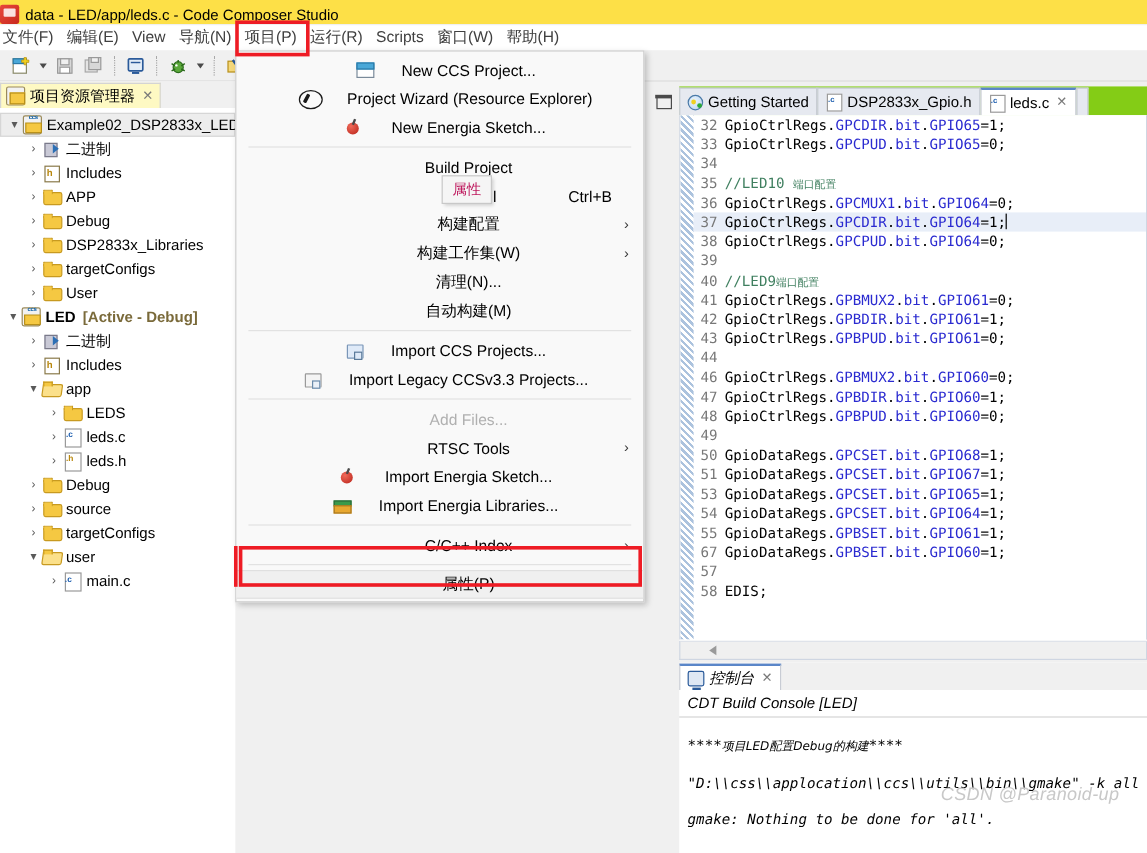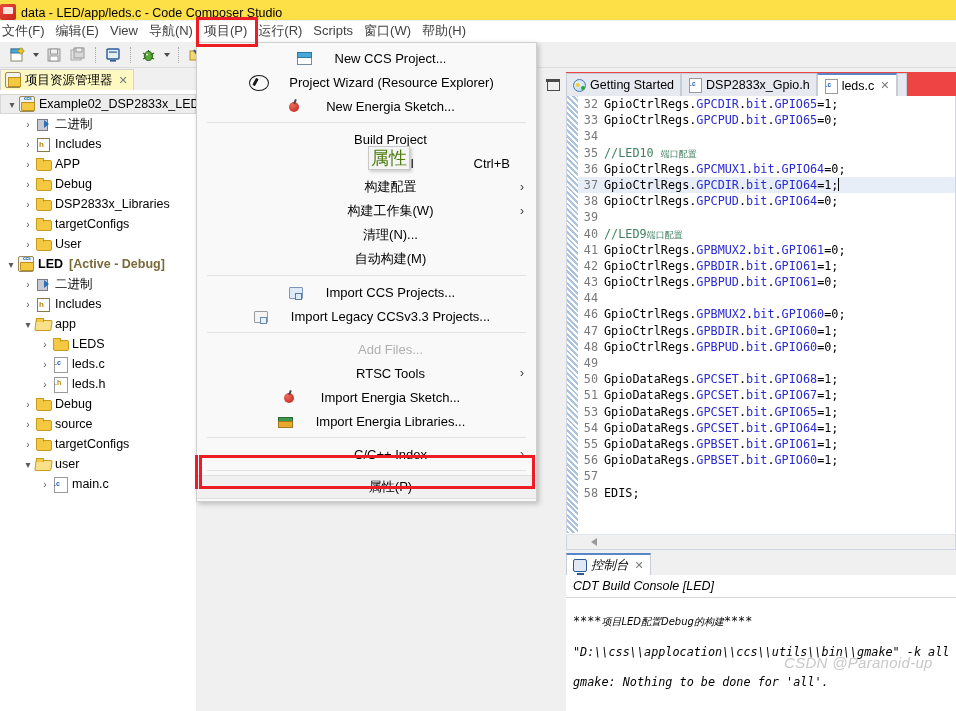--- a/index.html
+++ b/index.html
@@ -167,21 +167,21 @@
     content:""; position:absolute; left:2px; top:4px; width:11px; height:8px;
     background:#f5c842; border:1px solid #b8901a;
   }
 
   
   .editor-area {
     position: absolute; left: 566px; top: 72px; width: 390px; height: 478px;
     background: #ffffff;
   }
   .editor-tabbar {
-    height: 24px; background: #ef4444; display: flex; align-items: flex-end;
+    height: 24px; background: #84cc16; display: flex; align-items: flex-end;
     position: relative;
   }
   .etab {
     height: 23px; display: flex; align-items: center; gap: 4px;
     padding: 0 6px; font-size: 12.5px; white-space: nowrap;
     background: #e6e9f0; border-top: 1px solid #c8ccd4;
     border-left: 1px solid #c8ccd4; border-right: 1px solid #c8ccd4;
     color: #000;
   }
   .etab.active { background: #ffffff; border-top: 2px solid #5a86c8; }
@@ -360,21 +360,21 @@
     content:""; position:absolute; left:2px; top:8px; width:13px; height:5px;
     background:#e8a830; border:1px solid #a87820;
   }
 
   
   .tooltip {
     position: absolute; left: 368px; top: 146px; width: 42px; height: 24px;
     background: #f5f5f5; border: 1px solid #c8c8c8;
     box-shadow: 2px 2px 3px rgba(0,0,0,.18);
     display: flex; align-items: center; justify-content: center;
-    font-size: 18px; color: #4d7c0f; z-index: 70;
+    font-size: 12px; color: #be185d; z-index: 70;
   }
   
   .redbox-prop {
     position: absolute; left: 199px; top: 455px; width: 336px; height: 34px;
     border: 3px solid #ee1c25; z-index: 65; pointer-events: none;
   }
   
   .red-strip {
     position: absolute; left: 195px; top: 455px; width: 3px; height: 34px;
     background: #ee1c25; z-index: 66;
@@ -606,21 +606,21 @@
           <div class="cl"><span class="ln">44</span><span class="ctext"></span></div>
           <div class="cl"><span class="ln">46</span><span class="ctext"><span class="tk-id">GpioCtrlRegs</span>.<span class="tk-mem">GPBMUX2</span>.<span class="tk-mem">bit</span>.<span class="tk-mem">GPIO60</span>=0;</span></div>
           <div class="cl"><span class="ln">47</span><span class="ctext"><span class="tk-id">GpioCtrlRegs</span>.<span class="tk-mem">GPBDIR</span>.<span class="tk-mem">bit</span>.<span class="tk-mem">GPIO60</span>=1;</span></div>
           <div class="cl"><span class="ln">48</span><span class="ctext"><span class="tk-id">GpioCtrlRegs</span>.<span class="tk-mem">GPBPUD</span>.<span class="tk-mem">bit</span>.<span class="tk-mem">GPIO60</span>=0;</span></div>
           <div class="cl"><span class="ln">49</span><span class="ctext"></span></div>
           <div class="cl"><span class="ln">50</span><span class="ctext"><span class="tk-id">GpioDataRegs</span>.<span class="tk-mem">GPCSET</span>.<span class="tk-mem">bit</span>.<span class="tk-mem">GPIO68</span>=1;</span></div>
           <div class="cl"><span class="ln">51</span><span class="ctext"><span class="tk-id">GpioDataRegs</span>.<span class="tk-mem">GPCSET</span>.<span class="tk-mem">bit</span>.<span class="tk-mem">GPIO67</span>=1;</span></div>
           <div class="cl"><span class="ln">53</span><span class="ctext"><span class="tk-id">GpioDataRegs</span>.<span class="tk-mem">GPCSET</span>.<span class="tk-mem">bit</span>.<span class="tk-mem">GPIO65</span>=1;</span></div>
           <div class="cl"><span class="ln">54</span><span class="ctext"><span class="tk-id">GpioDataRegs</span>.<span class="tk-mem">GPCSET</span>.<span class="tk-mem">bit</span>.<span class="tk-mem">GPIO64</span>=1;</span></div>
           <div class="cl"><span class="ln">55</span><span class="ctext"><span class="tk-id">GpioDataRegs</span>.<span class="tk-mem">GPBSET</span>.<span class="tk-mem">bit</span>.<span class="tk-mem">GPIO61</span>=1;</span></div>
-          <div class="cl"><span class="ln">56</span><span class="ctext"><span class="tk-id">GpioDataRegs</span>.<span class="tk-mem">GPBSET</span>.<span class="tk-mem">bit</span>.<span class="tk-mem">GPIO60</span>=1;</span></div>
+          <div class="cl"><span class="ln">67</span><span class="ctext"><span class="tk-id">GpioDataRegs</span>.<span class="tk-mem">GPBSET</span>.<span class="tk-mem">bit</span>.<span class="tk-mem">GPIO60</span>=1;</span></div>
           <div class="cl"><span class="ln">57</span><span class="ctext"></span></div>
           <div class="cl"><span class="ln">58</span><span class="ctext"><span class="tk-id">EDIS</span>;</span></div>
         </div>
     </div>
     <div class="hscroll">
       <div class="hs-left"></div>
     </div>
   </div>
 
   <div class="console-area">

